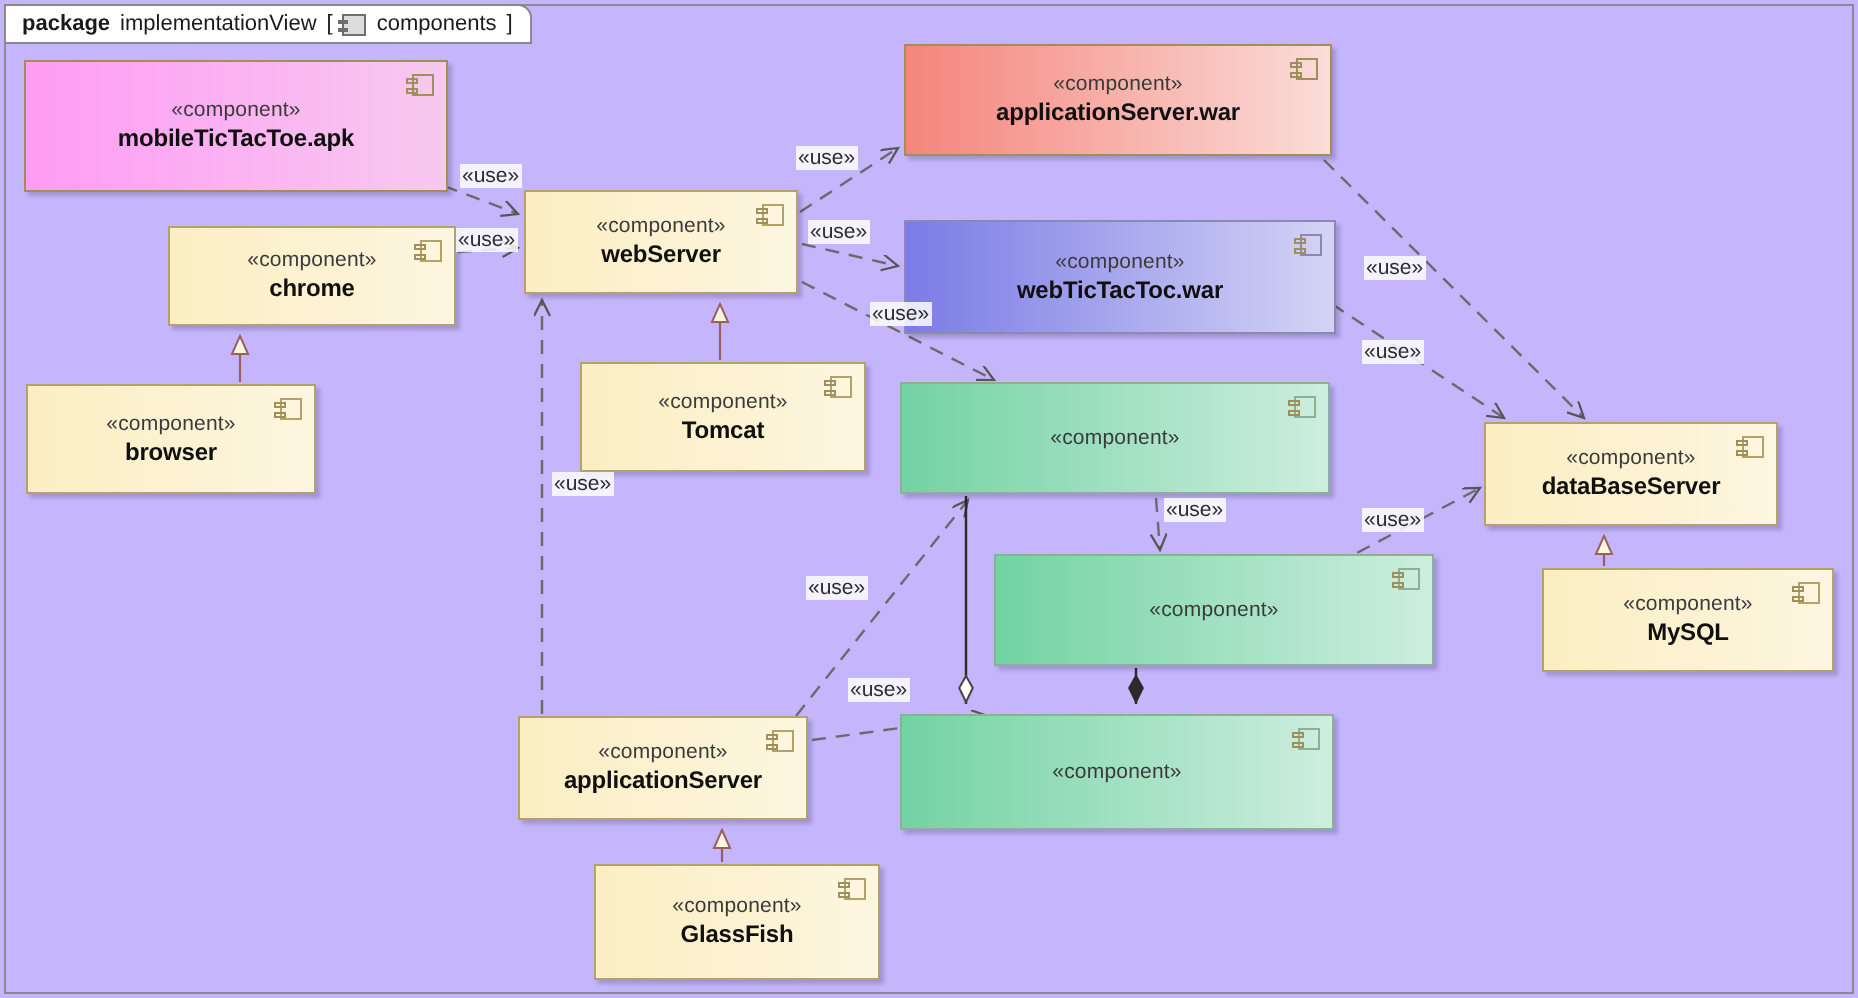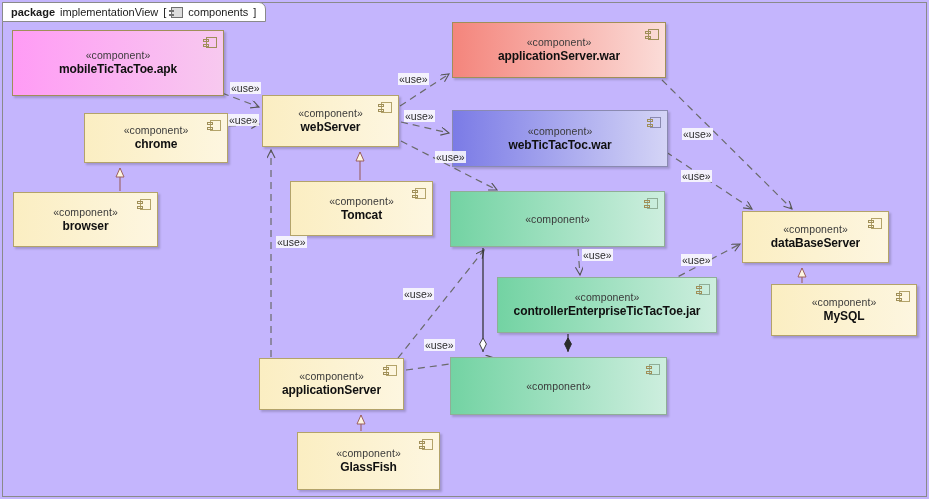--- a/index.html
+++ b/index.html
@@ -243,21 +243,20 @@
         <div class="stereo">«component»</div>
         <div class="cname">webTicTacToc.war</div>
         <span class="comp-icon" style="border-color: rgb(138, 138, 176);"></span>
       </div>
       <div class="component" style="left: 450px; top: 191px; width: 215px; height: 56px; background: linear-gradient(to right, rgb(115, 211, 163) 0%, rgb(205, 238, 222) 100%); border-color: rgb(143, 174, 151);">
         <div class="stereo">«component»</div>
         <span class="comp-icon" style="border-color: rgb(143, 174, 151);"></span>
       </div>
       <div class="component" style="left: 497px; top: 277px; width: 220px; height: 56px; background: linear-gradient(to right, rgb(115, 211, 163) 0%, rgb(205, 238, 222) 100%); border-color: rgb(143, 174, 151);">
         <div class="stereo">«component»</div>
-        <div class="cname">controllerEnterpriseTicTacToe.jar</div>
         <span class="comp-icon" style="border-color: rgb(143, 174, 151);"></span>
       </div>
       <div class="component" style="left: 450px; top: 357px; width: 217px; height: 58px; background: linear-gradient(to right, rgb(115, 211, 163) 0%, rgb(205, 238, 222) 100%); border-color: rgb(143, 174, 151);">
         <div class="stereo">«component»</div>
         <span class="comp-icon" style="border-color: rgb(143, 174, 151);"></span>
       </div>
       <div class="component" style="left: 742px; top: 211px; width: 147px; height: 52px; background: linear-gradient(to right, rgb(251, 238, 194) 0%, rgb(253, 246, 224) 100%); border-color: rgb(179, 163, 106);">
         <div class="stereo">«component»</div>
         <div class="cname abstract">dataBaseServer</div>
         <span class="comp-icon" style="border-color: rgb(179, 163, 106);"></span>

